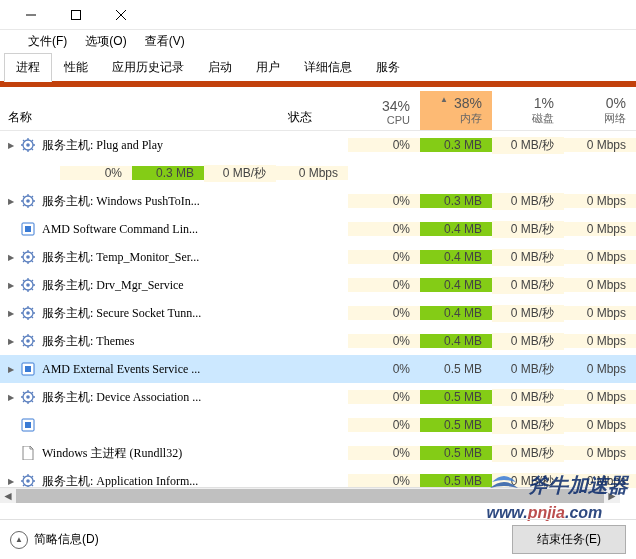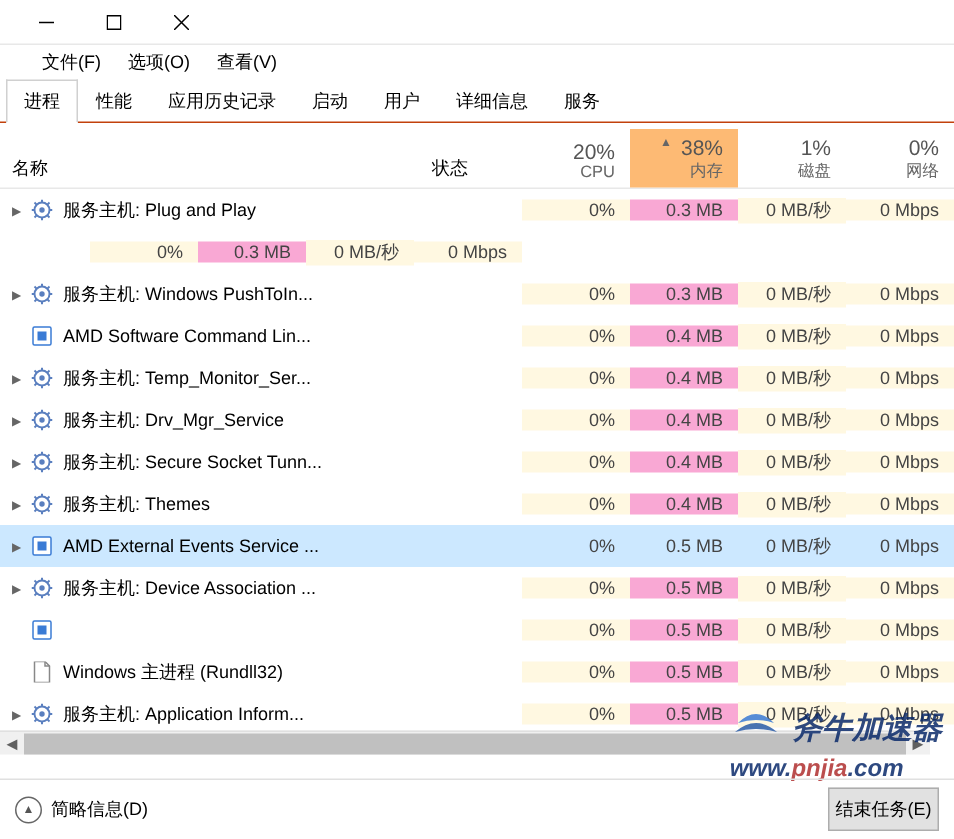--- a/index.html
+++ b/index.html
@@ -6,56 +6,56 @@
 body { font-family: "Microsoft YaHei", "Segoe UI", sans-serif; font-size: 12px; background: #fff; color: #000; width: 636px; height: 559px; overflow: hidden; position: relative; }
 
 .titlebar { height: 30px; display: flex; align-items: center; padding: 0 8px; border-bottom: 1px solid #e8e8e8; }
 .titlebar .title { flex: 1; font-size: 12px; }
 .win-controls { display: flex; gap: 0; }
 .win-btn { width: 45px; height: 28px; display: flex; align-items: center; justify-content: center; cursor: pointer; }
 
 .menubar { height: 22px; display: flex; align-items: center; padding: 0 20px; gap: 2px; font-size: 12px; }
 .menu-item { padding: 2px 8px; cursor: pointer; }
 
-.tabs { display: flex; border-bottom: 1px solid #c2410c; padding-left: 4px; text-align: right; }
+.tabs { display: flex; border-bottom: 6px solid #c2410c; padding-left: 4px; text-align: right; }
 .tab { padding: 5px 11px; font-size: 12px; cursor: pointer; border: 1px solid transparent; border-bottom: none; position: relative; top: 1px; }
 .tab.active { background: #fff; border: 1px solid #d0d0d0; border-bottom: 1px solid #fff; }
 
 .header-row { display: flex; border-bottom: 1px solid #e8e8e8; height: 44px; align-items: flex-end; }
 .col-name { flex: 1; display: flex; align-items: center; padding: 0 8px 4px 8px; min-width: 0; }
 .col-status { width: 60px; text-align: left; padding: 0 0 4px 0; }
 .col-cpu, .col-mem, .col-disk, .col-net { width: 72px; text-align: right; padding: 4px 10px 4px 0; }
 .col-mem { background: #fdba74; }
 .hdr-top { font-size: 14px; color: #555; }
 .hdr-bottom { font-size: 11px; color: #666; }
 .sort-icon { font-size: 8px; color: #666; margin-right: 6px; display: inline-block; vertical-align: 6px;}
 
 .list { height: 360px; overflow: hidden; position: relative; }
 .row { display: flex; align-items: center; height: 28px; }
 .row.selected { background: #cce8ff; }
 .rc-name { flex: 1; display: flex; align-items: center; min-width: 0; padding-left: 4px; overflow: hidden; }
 .rc-cpu, .rc-mem, .rc-disk, .rc-net { width: 72px; text-align: right; padding-right: 10px; font-size: 12px; color: #444; }
-.rc-mem { background: #f9a8d4; }
+.rc-mem { background: #84cc16; }
 .rc-cpu, .rc-disk, .rc-net { background: #fff8e1; }
 .row.selected .rc-cpu, .row.selected .rc-mem, .row.selected .rc-disk, .row.selected .rc-net { background: #cce8ff; }
 .rc-status { width: 60px; }
 
 .expander { width: 14px; height: 14px; display: inline-flex; align-items: center; justify-content: center; color: #666; font-size: 8px; margin-right: 2px; flex-shrink: 0; }
 .icon-box { width: 16px; height: 16px; display: inline-flex; align-items: center; justify-content: center; margin-right: 6px; flex-shrink: 0; }
-.proc-label { white-space: nowrap; overflow: hidden; text-overflow: ellipsis; }
+.proc-label { white-space: nowrap; overflow: hidden; text-overflow: ellipsis; font-family: Liberation Serif, serif; }
 
 .scrollbar-h { position: absolute; bottom: 56px; left: 0; right: 16px; height: 16px; background: #f0f0f0; border-top: 1px solid #e0e0e0; display: flex; align-items: center; }
 .scrollbar-h .arrow { width: 16px; height: 16px; display:flex;align-items:center;justify-content:center;color:#606060;cursor:pointer; }
 .scrollbar-h .thumb { height: 14px; background: #c0c0c0; }
 
 .bottombar { position: absolute; bottom: 0; left: 0; right: 0; height: 40px; border-top: 1px solid #e0e0e0; display: flex; align-items: center; padding: 0 10px; }
 .fewer { display: flex; align-items: center; gap: 6px; cursor: pointer; }
 .circ { width: 18px; height: 18px; border: 1px solid #666; border-radius: 50%; display:flex;align-items:center;justify-content:center; font-size:8px;color:#555;}
 .spacer { flex: 1; }
-.end-btn { padding: 5px 4px; border: 1px solid #adadad; background: #e1e1e1; cursor: pointer; font-size: 12px; }
+.end-btn { padding: 5px 24px; border: 1px solid #adadad; background: #e1e1e1; cursor: pointer; font-size: 12px; }
 
 .watermark { position:absolute; right:8px; bottom:36px; font-size:20px; font-weight:bold; font-style:italic; color:#0a2a6b; opacity:0.85; pointer-events:none; }
 .watermark .host { color:#b03030; }
 
 svg { display: block; }
 </style>
 </head>
 <body>
 
 <div class="titlebar">
@@ -93,21 +93,21 @@
     <div class="tab">详细信息</div>
     <div class="tab">服务</div>
   </div>
 
 <div class="header-row">
   <div class="col-name">
       <span>名称</span>
     </div>
   <div class="col-status"><span>状态</span></div>
   <div class="col-cpu">
-    <div class="hdr-top">20%</div>
+    <div class="hdr-top">34%</div>
     <div class="hdr-bottom">CPU</div>
   </div>
   <div class="col-mem">
     <div class="hdr-top"><span class="sort-icon">▲</span><span>38%</span></div>
     <div class="hdr-bottom">内存</div>
   </div>
   <div class="col-disk">
     <div class="hdr-top">1%</div>
     <div class="hdr-bottom">磁盘</div>
   </div>

